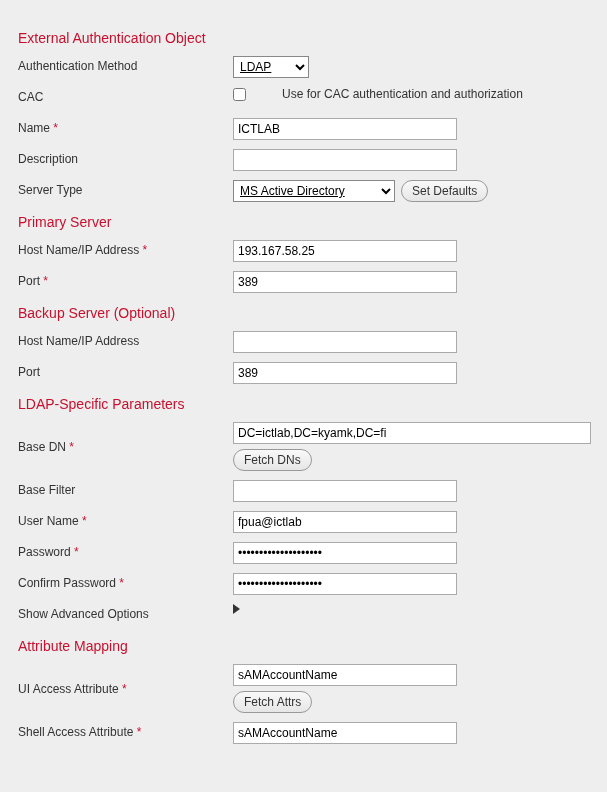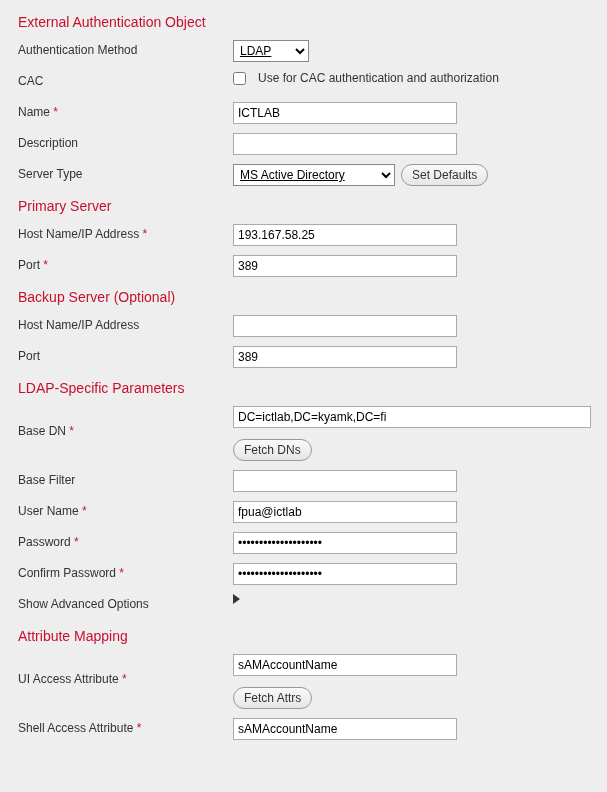--- a/index.html
+++ b/index.html
@@ -11,21 +11,21 @@
       padding: 14px 18px 30px 18px;
       width: 607px;
     }
     .section-title {
       color: #c8102e;
       font-size: 14px;
       font-weight: normal;
       margin-top: 12px;
       margin-bottom: 10px;
     }
-    .section-title.first { margin-top: 0; }
+    .section-title.first { margin-top: 16px; }
     .row {
       display: flex;
       align-items: flex-start;
       margin-bottom: 9px;
       min-height: 22px;
     }
     .row-tall { align-items: flex-start; }
     .label-col {
       width: 215px;
       flex-shrink: 0;
@@ -69,31 +69,31 @@
       border: 1px solid #999;
       border-radius: 11px;
       padding: 3px 10px;
       cursor: pointer;
       color: #333;
     }
     input[type="checkbox"] {
       width: 13px; height: 13px;
       margin-right: 6px;
     }
-    .cac-label { font-size: 12px; color: #333; }
+    .cac-label { font-size: 12px; color: #333; margin-left: 24px; }
     .triangle {
       display: inline-block;
       width: 0; height: 0;
       border-top: 5px solid transparent;
       border-bottom: 5px solid transparent;
       border-left: 7px solid #333;
       cursor: pointer;
     }
     .stacked { display: flex; flex-direction: column; align-items: flex-start; gap: 5px; }
-    .stacked input { margin-bottom: 6px; }
+    .stacked input { margin-bottom: 0; }
   </style>
 </head>
 <body>
 
 <div class="section-title first">External Authentication Object</div>
 
 <div class="row">
   <div class="label-col">Authentication Method</div>
   <div class="ctrl-col">
     <select class="sel-sm">

